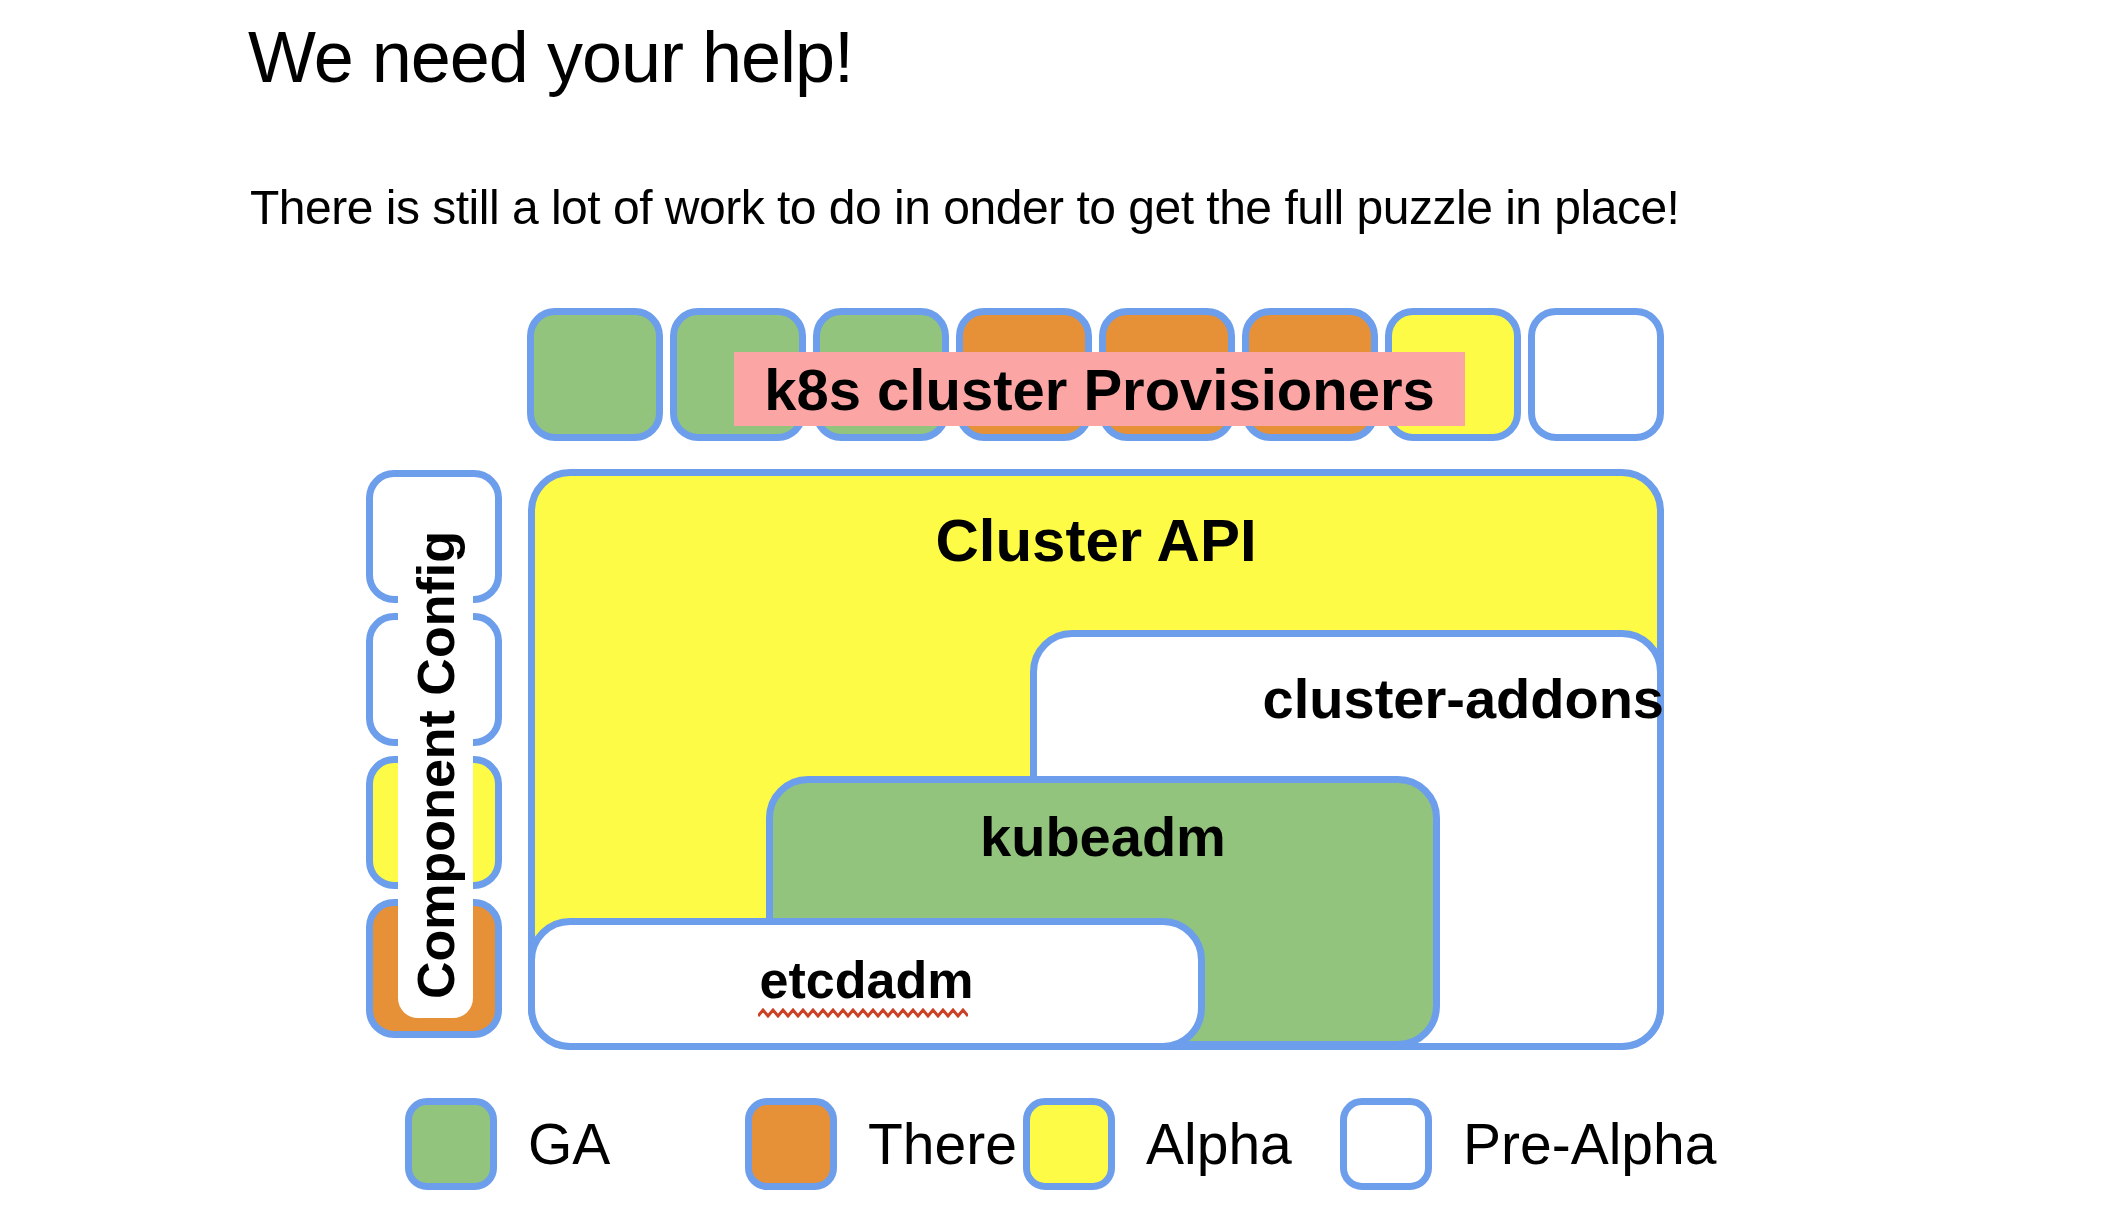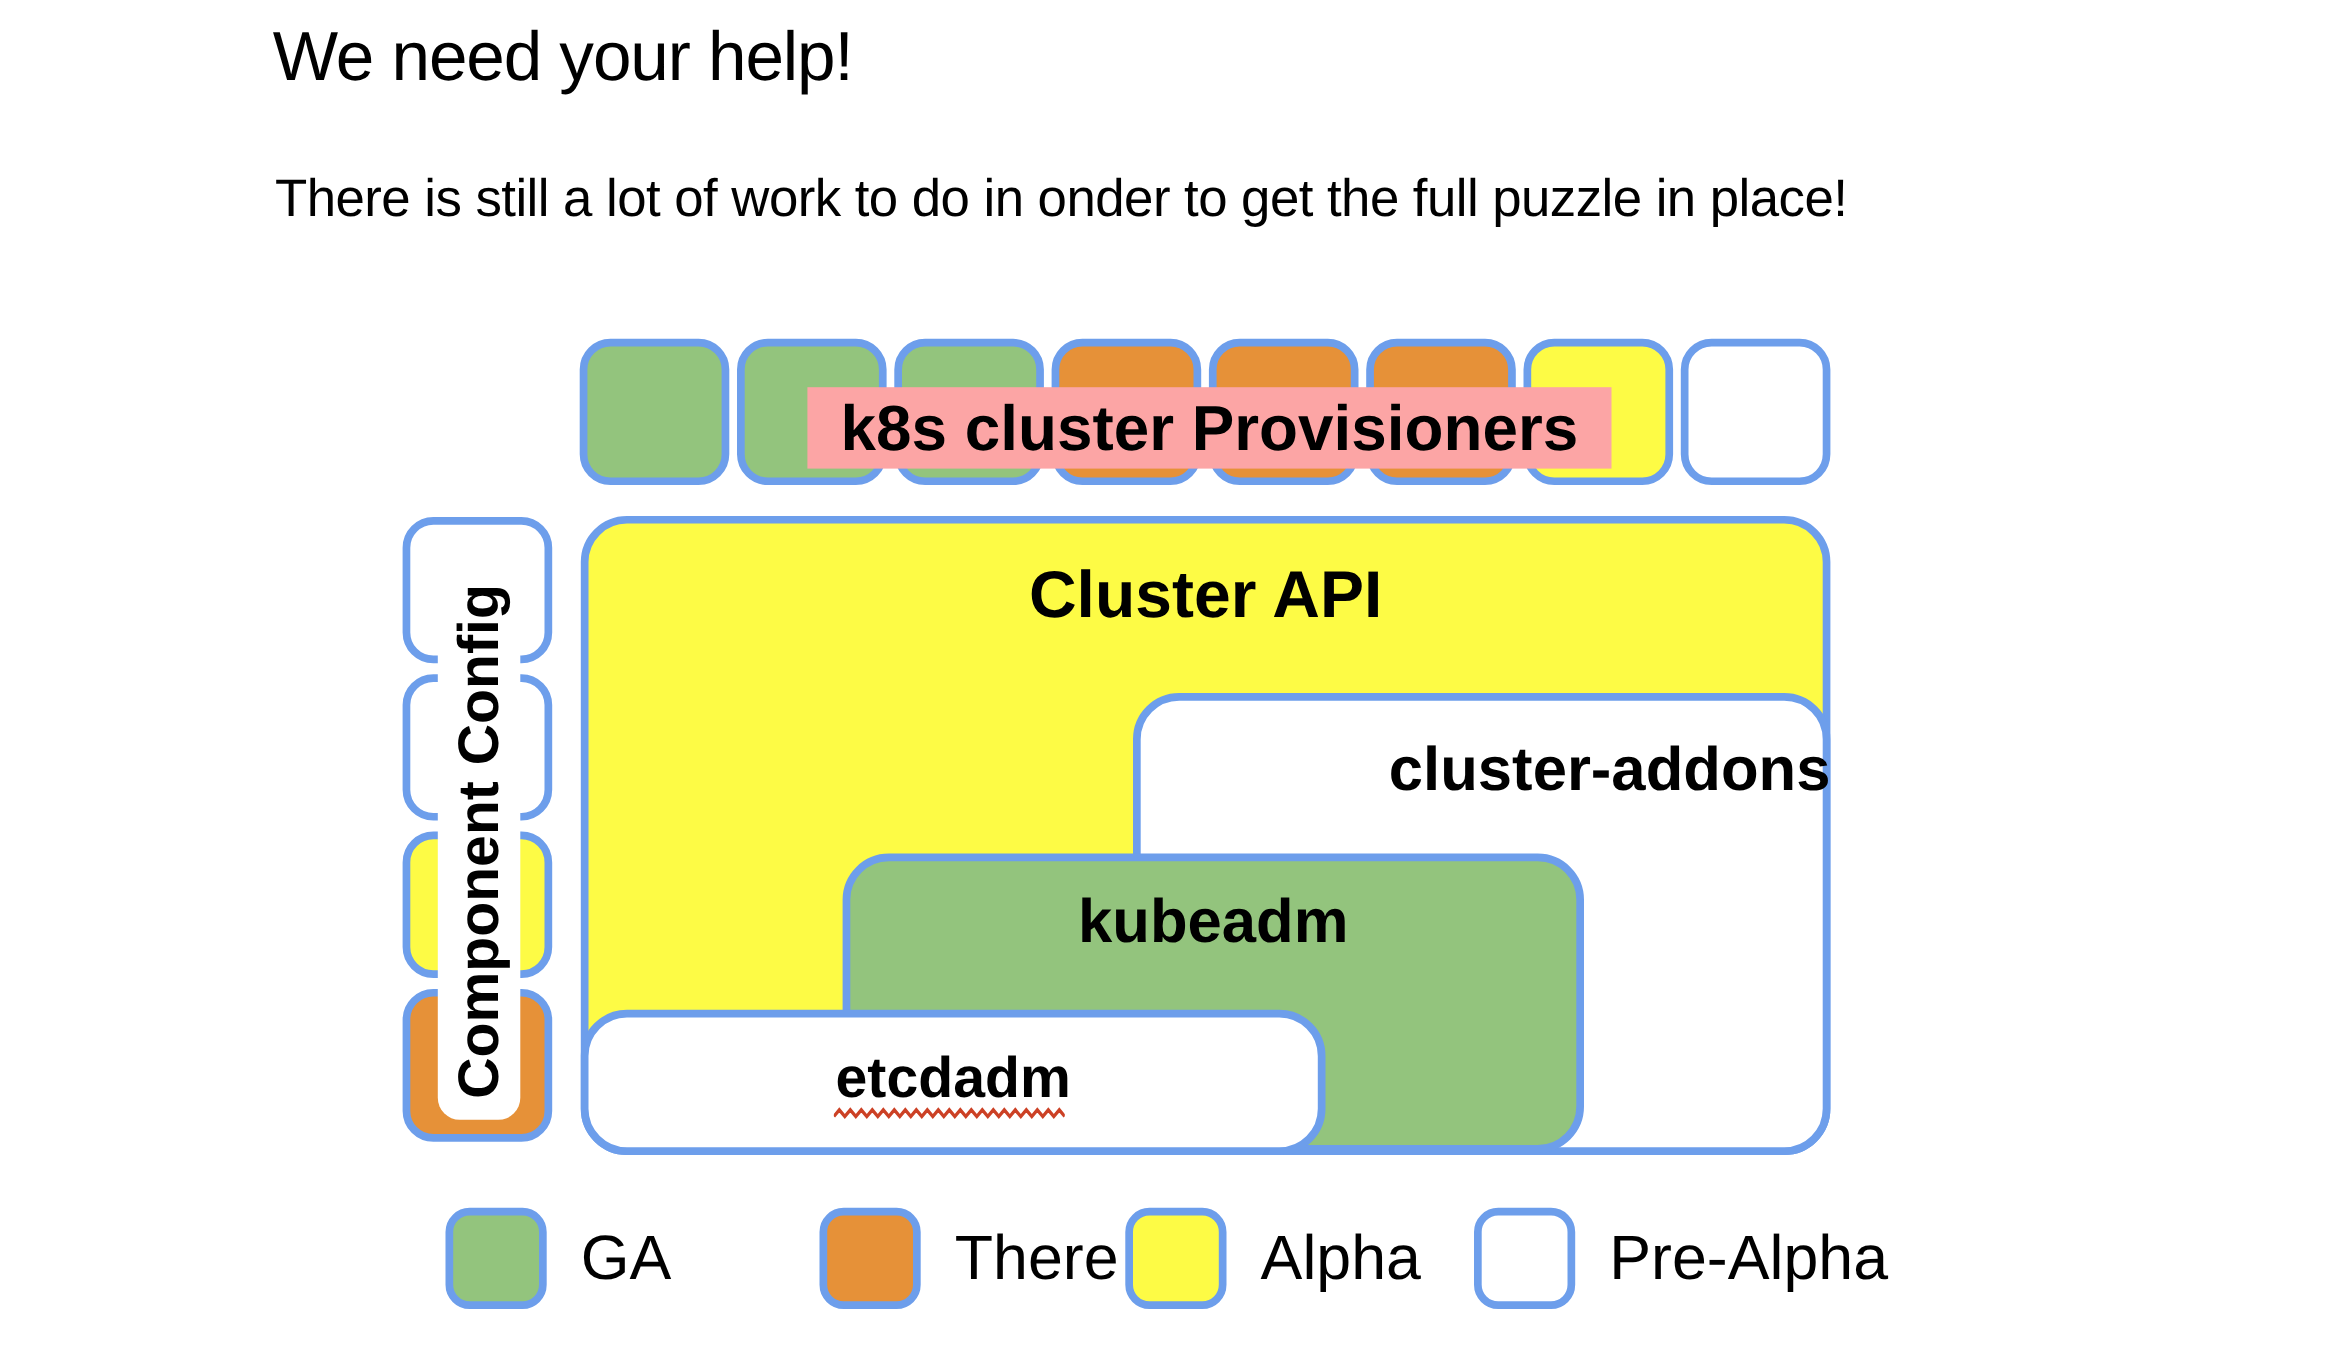--- a/index.html
+++ b/index.html
@@ -2,24 +2,24 @@
 <html><head>
 <meta charset="utf-8">
 <style>
   html,body { margin:0; padding:0; background:#ffffff; }
   .stage {
     position:relative; width:2126px; height:1228px; background:#ffffff;
     font-family:"Liberation Sans", sans-serif; overflow:hidden; color:#000;
   }
   .title {
     position:absolute; left:248px; top:18px;
-    font-size:63px; line-height:1.1; letter-spacing:-1px; white-space:nowrap;
+    font-size:72px; line-height:1.1; letter-spacing:-1px; white-space:nowrap;
   }
   .subtitle {
-    position:absolute; left:250px; top:153px;
+    position:absolute; left:250px; top:180px;
     font-size:48px; line-height:1.15; letter-spacing:-0.5px; white-space:nowrap;
   }
   .piece {
     position:absolute; box-sizing:border-box;
     border:7px solid var(--border); border-radius:28px; background:#fff;
   }
   .bigbox {
     position:absolute; box-sizing:border-box;
     border:7px solid var(--border); border-radius:42px; background:#fff;
   }

